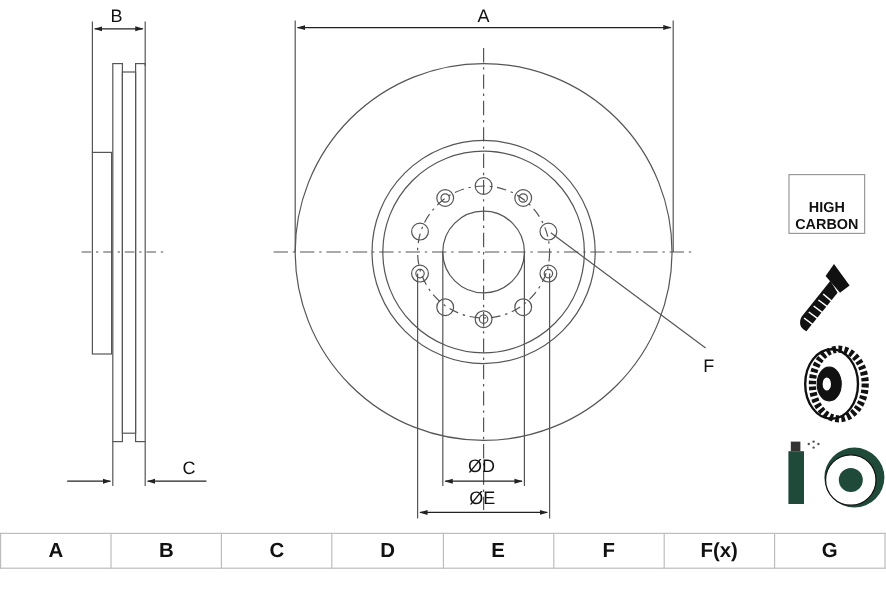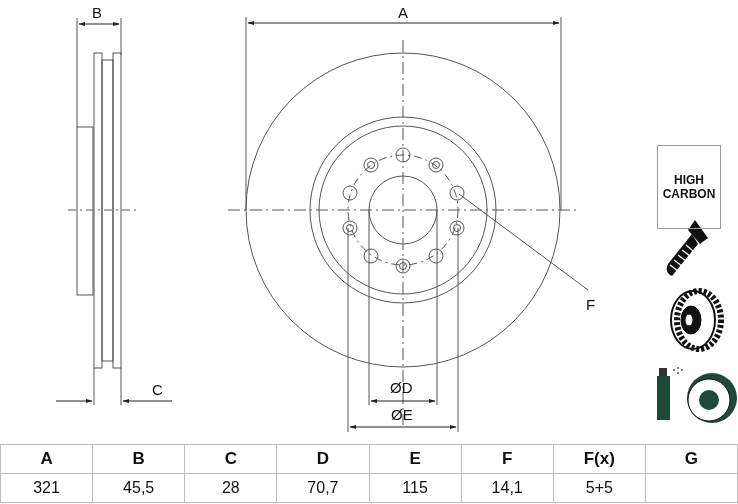--- a/index.html
+++ b/index.html
@@ -3,22 +3,22 @@
 <meta charset="utf-8">
 <style>
   html, body { margin:0; padding:0; background:#ffffff; }
   body { width:738px; height:504px; position:relative; overflow:hidden; font-family:"Liberation Sans", sans-serif; }
   #drawing { position:absolute; left:0; top:0; width:738px; height:440px; }
   .lbl { font-family:"Liberation Sans", sans-serif; font-size:15px; fill:#111; }
   #specs { position:absolute; left:0; top:444px; width:738px; border-collapse:collapse; table-layout:fixed; }
   #specs td { border:1px solid #bdbdbd; text-align:center; color:#111; height:28px; padding:0; font-size:16px; }
   #specs tr.head td { font-weight:bold; font-size:17px; }
   #specs tr:first-child td { border-top:1px solid #bdbdbd; }
-  .badge { position:absolute; left:657px; top:145px; width:64px; height:84px; border:1px solid #999; box-sizing:border-box;
-           display:flex; flex-direction:column; align-items:center; justify-content:center; font-weight:bold; font-size:12px; line-height:14px; color:#111; }
+  .badge { position:absolute; left:657px; top:145px; width:64px; height:50px; border:1px solid #999; box-sizing:border-box;
+           display:flex; flex-direction:column; align-items:center; justify-content:flex-end; font-weight:bold; font-size:12px; line-height:14px; color:#111; }
 </style>
 </head>
 <body>
 
 <svg id="drawing" viewBox="0 0 738 440" xmlns="http://www.w3.org/2000/svg">
   <defs>
     <marker id="arr" viewBox="0 0 10 10" refX="9" refY="5" markerWidth="7" markerHeight="7" orient="auto-start-reverse">
       <path d="M0,2 L10,5 L0,8 z" fill="#222"></path>
     </marker>
   </defs>
@@ -137,24 +137,14 @@
       <tr class="head">
     <td>A</td>
     <td>B</td>
     <td>C</td>
     <td>D</td>
     <td>E</td>
     <td>F</td>
     <td>F(x)</td>
     <td>G</td>
   </tr>
-  <tr>
-    <td>321</td>
-    <td>45,5</td>
-    <td>28</td>
-    <td>70,7</td>
-    <td>115</td>
-    <td>14,1</td>
-    <td>5+5</td>
-    <td></td>
-  </tr>
 </tbody>
   </table>
 
 </body></html>

